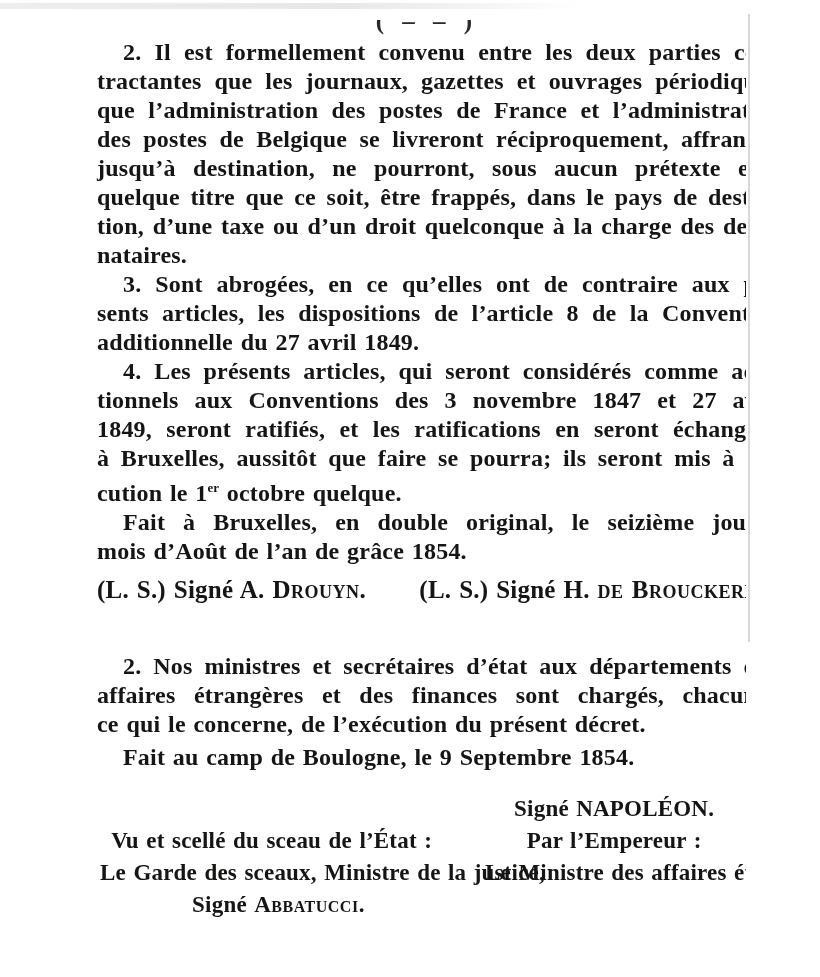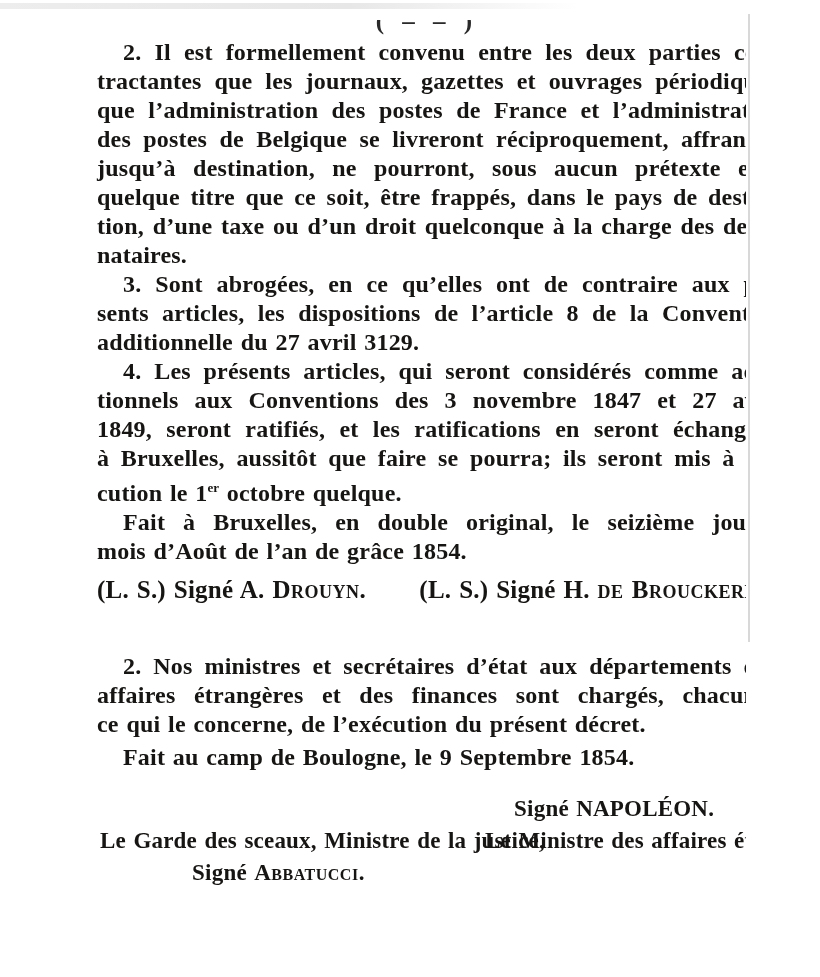--- a/index.html
+++ b/index.html
@@ -99,21 +99,21 @@
         <div class="jline">des postes de Belgique se livreront réciproquement, affranc</div>
         <div class="jline">jusqu’à destination, ne pourront, sous aucun prétexte et</div>
         <div class="jline">quelque titre que ce soit, être frappés, dans le pays de desti</div>
         <div class="jline">tion, d’une taxe ou d’un droit quelconque à la charge des des</div>
         <div class="lline">nataires.</div>
       </div>
 
       <div class="para">
         <div class="jline indent">3. Sont abrogées, en ce qu’elles ont de contraire aux p</div>
         <div class="jline">sents articles, les dispositions de l’article 8 de la Conventi</div>
-        <div class="lline">additionnelle du 27 avril 3129.</div>
+        <div class="lline">additionnelle du 27 avril 1849.</div>
       </div>
 
       <div class="para">
         <div class="jline indent">4. Les présents articles, qui seront considérés comme ad</div>
         <div class="jline">tionnels aux Conventions des 3 novembre 1847 et 27 av</div>
         <div class="jline">1849, seront ratifiés, et les ratifications en seront échangé</div>
         <div class="jline">à Bruxelles, aussitôt que faire se pourra; ils seront mis à e</div>
         <div class="lline"><span>cution le 1</span><sup class="ord">er</sup><span> octobre quelque.</span></div>
       </div>
 
@@ -136,20 +136,24 @@
       <div class="para decree-date">
         <div class="lline indent">Fait au camp de Boulogne, le 9 Septembre 1854.</div>
       </div>
 
       <div class="sig-block">
         <div class="row">
           <div class="cell-l"></div>
           <div class="cell-r">Signé NAPOLÉON.</div>
         </div>
         <div class="row">
+          <div class="cell-l">Vu et scellé du sceau de l’État :</div>
+          <div class="cell-r">Par l’Empereur :</div>
+        </div>
+        <div class="row">
           <div class="cell-l left-al it">Le Garde des sceaux, Ministre de la justice,</div>
           <div class="cell-r left-al it">Le Ministre des affaires étrangè</div>
         </div>
         <div class="row">
           <div class="cell-l"><span>Signé </span><span class="sc">Abbatucci.</span></div>
         </div>
       </div>
 
     </div>
   </div>

